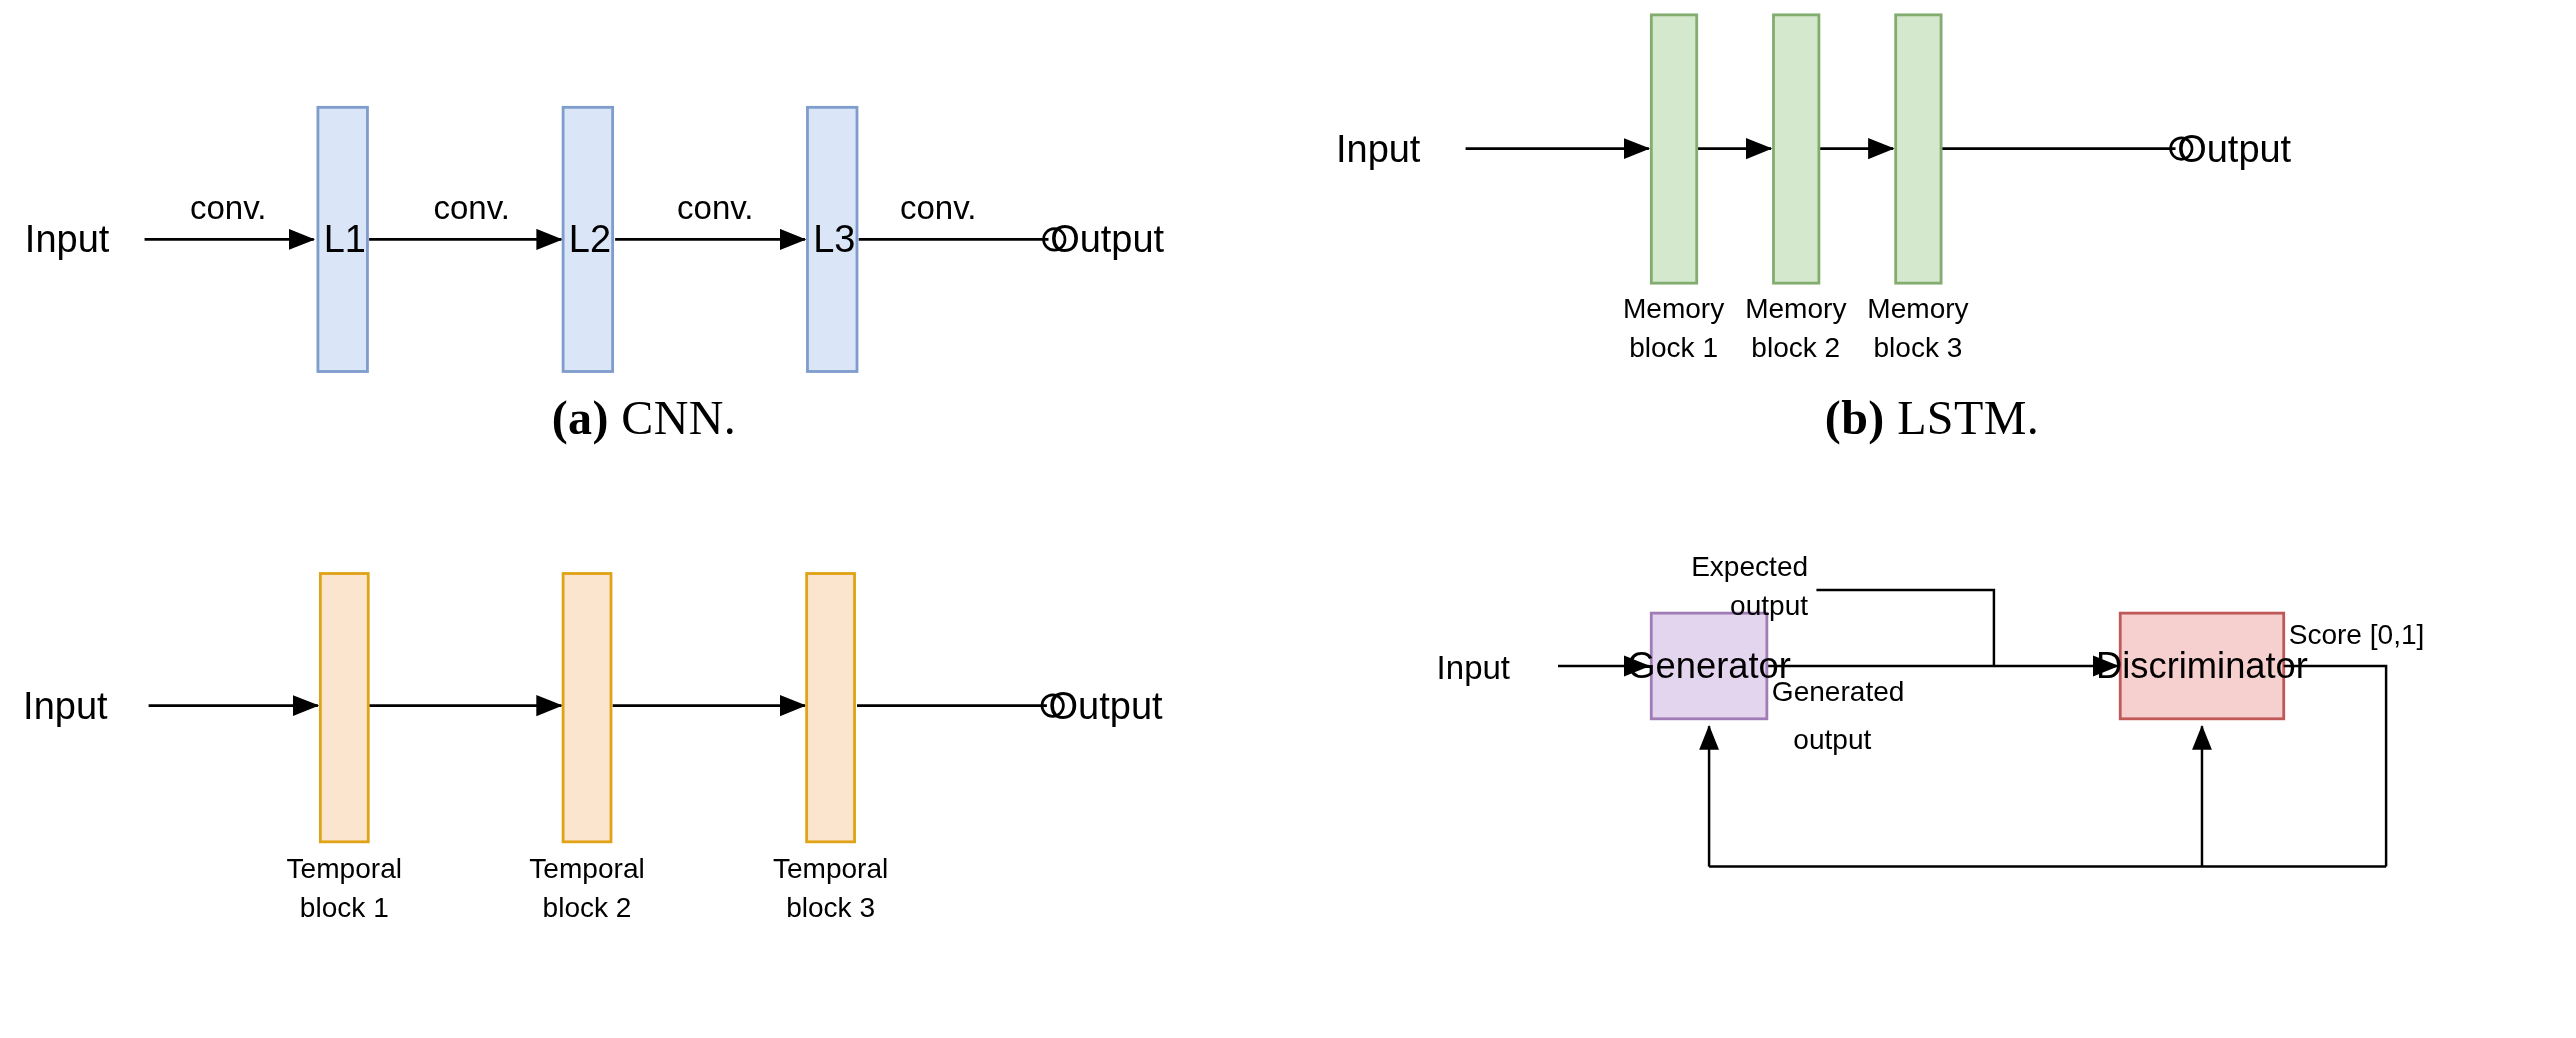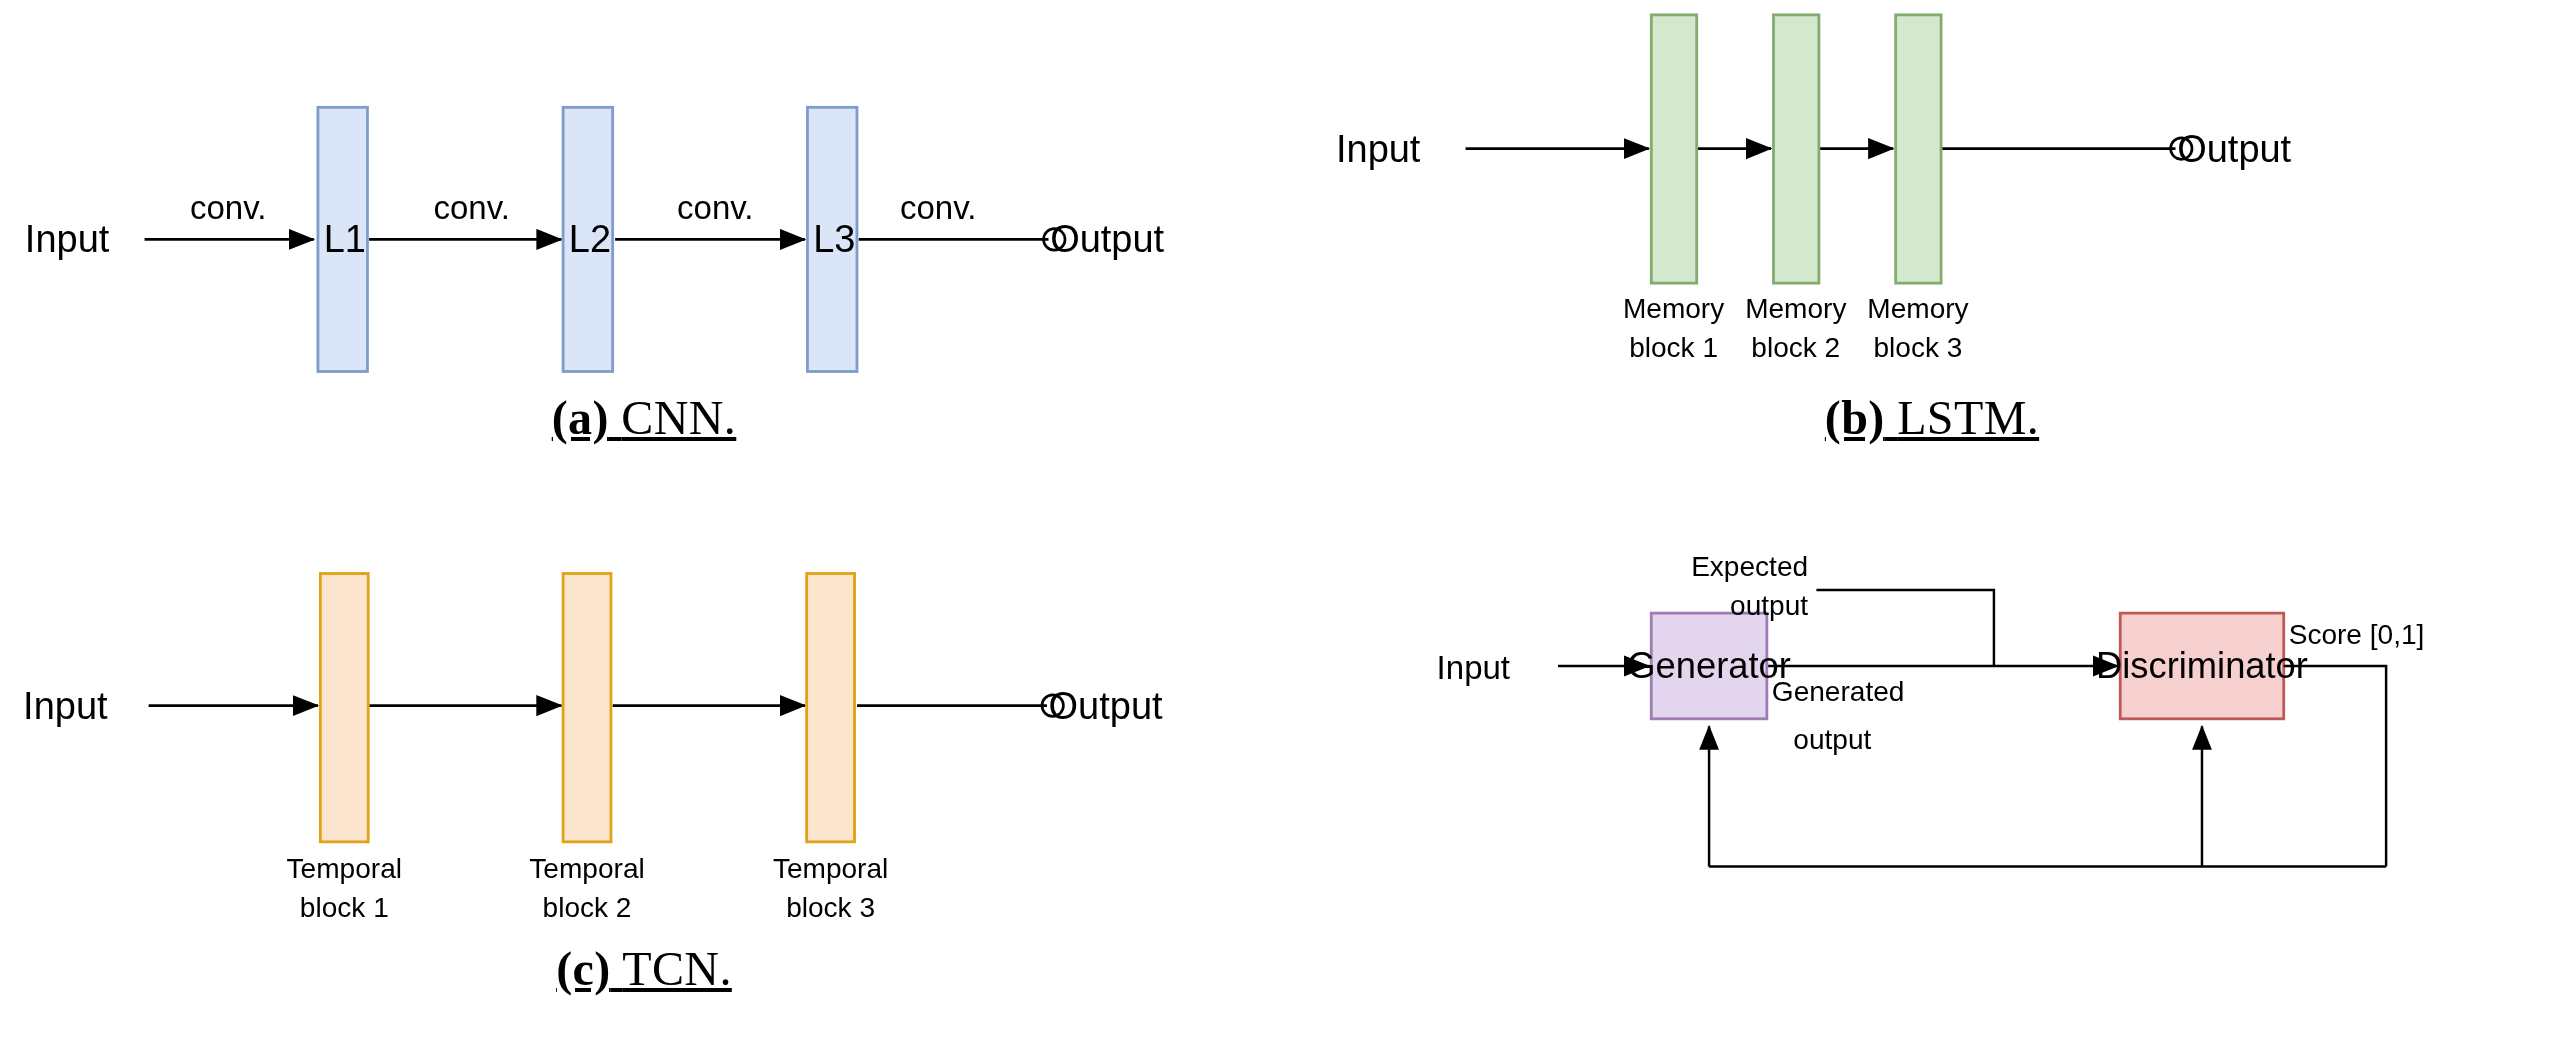--- a/index.html
+++ b/index.html
@@ -28,21 +28,20 @@
     top: 0;
   }
   .caption {
     position: absolute;
     width: 100%;
     text-align: center;
     font-family: "Liberation Serif", serif;
     font-size: 48px;
     letter-spacing: 0.4px;
     white-space: nowrap;
-    text-decoration: underline;
   }
   .caption .cap-tag {
     font-weight: bold;
   }
   .caption .cap-name {
     font-weight: normal;
   }
   svg text {
     font-family: "Liberation Sans", sans-serif;
     fill: #000000;
@@ -177,24 +176,20 @@
 
       <text class="lbl-sm" x="417" y="424" text-anchor="middle">Temporal</text>
       <text class="lbl-sm" x="417" y="471" text-anchor="middle">block 1</text>
 
       <text class="lbl-sm" x="711" y="424" text-anchor="middle">Temporal</text>
       <text class="lbl-sm" x="711" y="471" text-anchor="middle">block 2</text>
 
       <text class="lbl-sm" x="1006" y="424" text-anchor="middle">Temporal</text>
       <text class="lbl-sm" x="1006" y="471" text-anchor="middle">block 3</text>
     </svg>
-    <div class="caption" style="top:413px;">
-      <span class="cap-tag">(c)</span>
-      <span class="cap-name">TCN.</span>
-    </div>
   </div>
 
   <div class="panel" style="left:1288px; top:528px; width:1288px; height:510px;">
     <svg class="panel-canvas" width="1288" height="413" viewBox="0 0 1560 500">
       <defs>
         <marker id="arrowD" markerWidth="11" markerHeight="11" refX="9.5" refY="4" orient="auto" markerUnits="strokeWidth">
           <path d="M0,0 L10,4 L0,8 z" fill="#000000"></path>
         </marker>
         <marker id="arrowDup" markerWidth="11" markerHeight="11" refX="9.5" refY="4" orient="auto" markerUnits="strokeWidth">
           <path d="M0,0 L10,4 L0,8 z" fill="#000000"></path>

